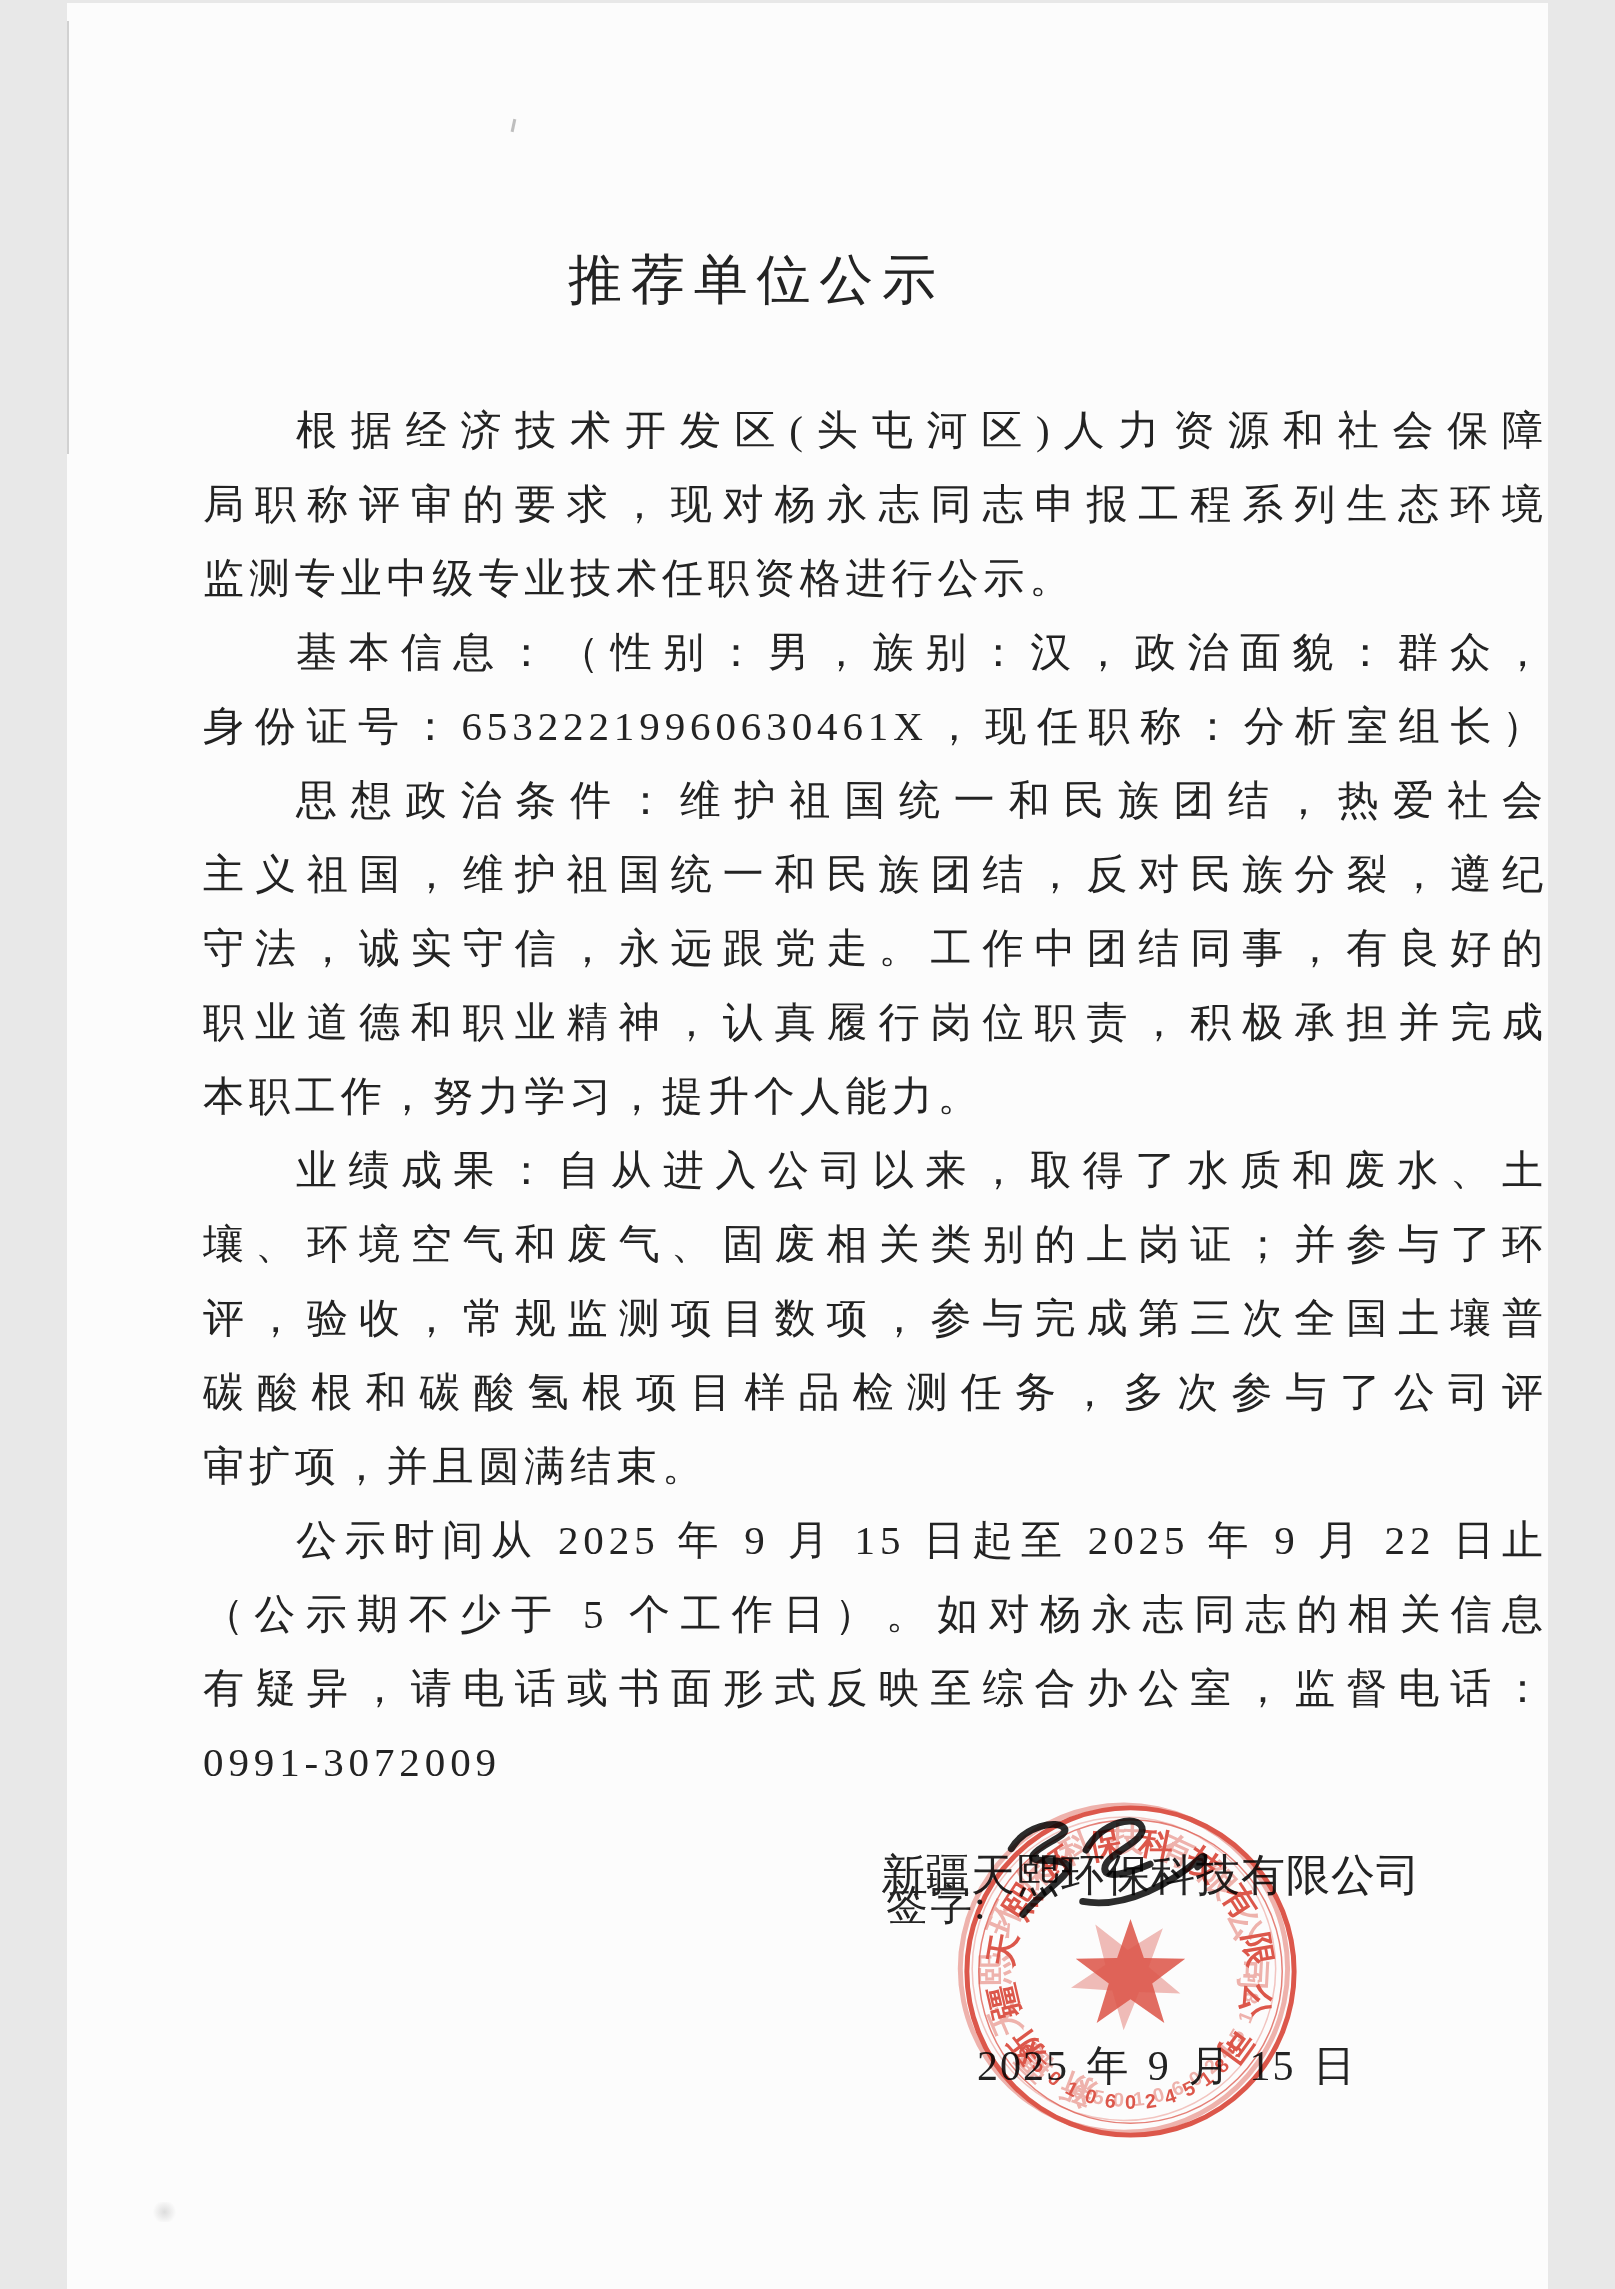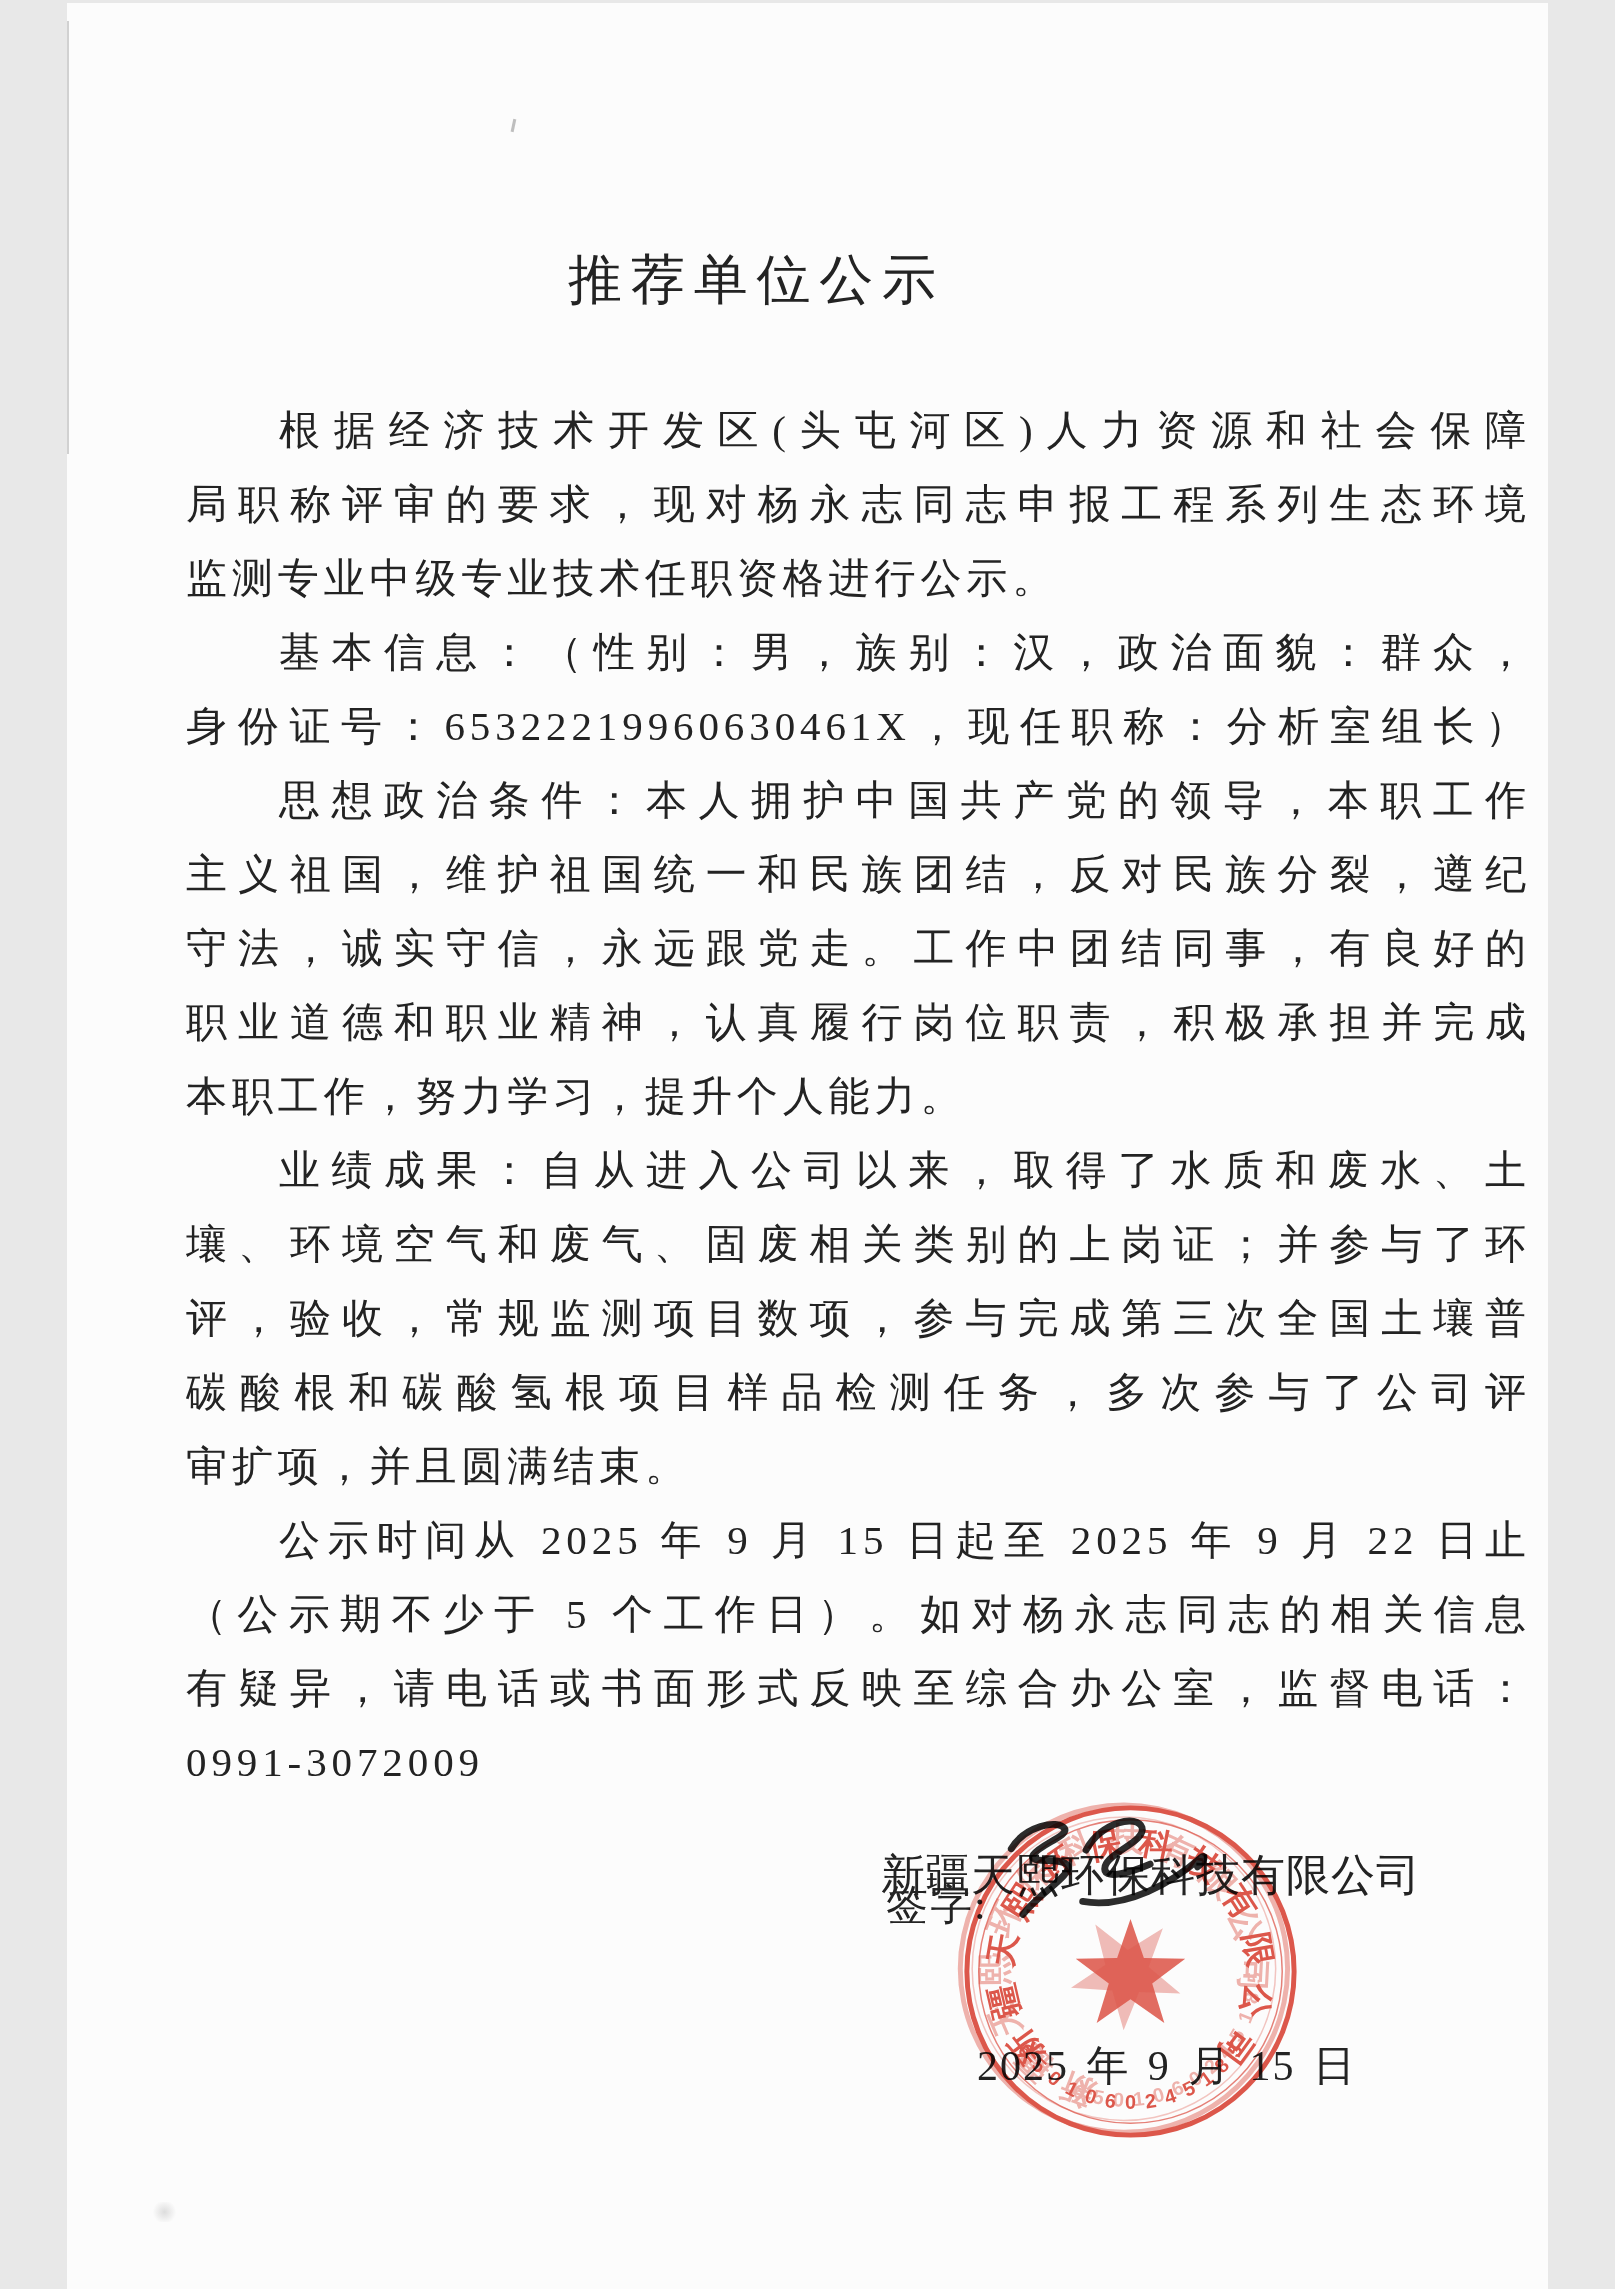--- a/index.html
+++ b/index.html
@@ -6,21 +6,21 @@
   .page{
     position:relative;width:1481px;height:2290px;margin:3px auto;
     background:#fcfcfc;overflow:hidden;
     font-family:"Liberation Serif","DejaVu Serif",serif;color:#232323;
   }
   .title{
     position:absolute;top:241px;left:-51px;width:100%;
     text-align:center;font-size:54px;font-weight:500;letter-spacing:8.8px;
   }
   .body-text{
-    position:absolute;top:390px;left:119px;width:1345px;
+    position:absolute;top:390px;left:136px;width:1345px;
     font-size:41px;line-height:74px;letter-spacing:4.9px;
   }
   .line{text-align:justify;}
   .fill{text-align-last:justify;}
   .end{text-align-last:left;}
   .indent{text-indent:93px;}
   .sign-label{position:absolute;left:819px;top:1874px;font-size:42px;letter-spacing:2px;}
   .company{position:absolute;left:814px;top:1843px;font-size:44px;letter-spacing:1px;}
   .issue-date{position:absolute;left:910px;top:2035px;font-size:42px;letter-spacing:2px;word-spacing:4.9px;}
   .stamp{
@@ -46,21 +46,21 @@
   <div class="speck-2"></div>
 
   <div class="title">推荐单位公示</div>
 
   <div class="body-text">
     <div class="line fill indent">根据经济技术开发区(头屯河区)人力资源和社会保障</div>
     <div class="line fill">局职称评审的要求，现对杨永志同志申报工程系列生态环境</div>
     <div class="line end">监测专业中级专业技术任职资格进行公示。</div>
     <div class="line fill indent">基本信息：（性别：男，族别：汉，政治面貌：群众，</div>
     <div class="line fill">身份证号：65322219960630461X，现任职称：分析室组长）</div>
-    <div class="line fill indent">思想政治条件：本人拥护中国共产党的领导，本职工作</div>
+    <div class="line fill indent">思想政治条件：维护祖国统一和民族团结，热爱社会</div>
     <div class="line fill">主义祖国，维护祖国统一和民族团结，反对民族分裂，遵纪</div>
     <div class="line fill">守法，诚实守信，永远跟党走。工作中团结同事，有良好的</div>
     <div class="line fill">职业道德和职业精神，认真履行岗位职责，积极承担并完成</div>
     <div class="line end">本职工作，努力学习，提升个人能力。</div>
     <div class="line fill indent">业绩成果：自从进入公司以来，取得了水质和废水、土</div>
     <div class="line fill">壤、环境空气和废气、固废相关类别的上岗证；并参与了环</div>
     <div class="line fill">评，验收，常规监测项目数项，参与完成第三次全国土壤普</div>
     <div class="line fill">碳酸根和碳酸氢根项目样品检测任务，多次参与了公司评</div>
     <div class="line end">审扩项，并且圆满结束。</div>
     <div class="line fill indent">公示时间从 2025 年 9 月 15 日起至 2025 年 9 月 22 日止</div>

